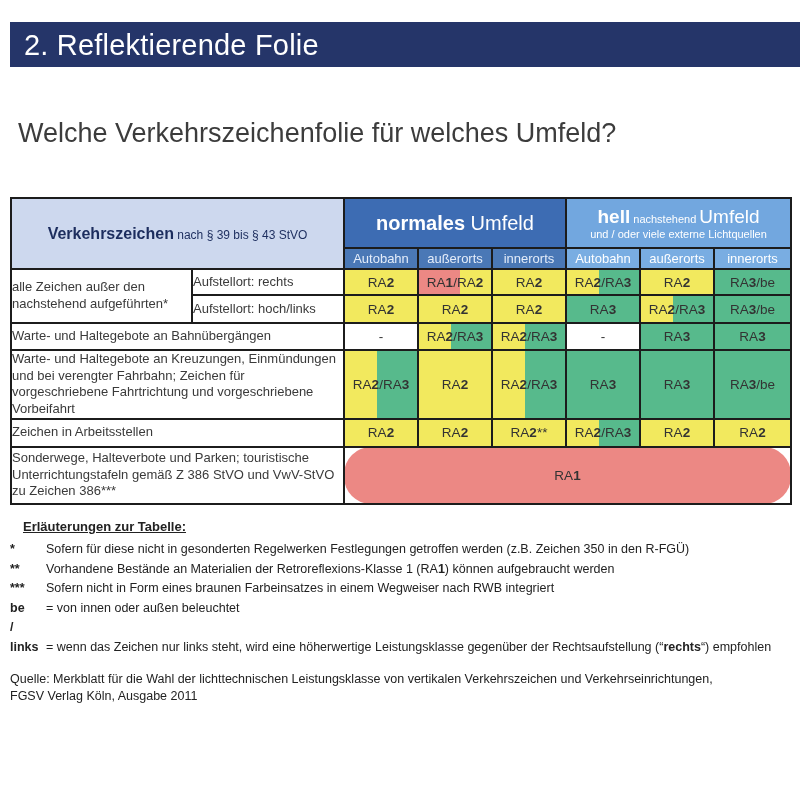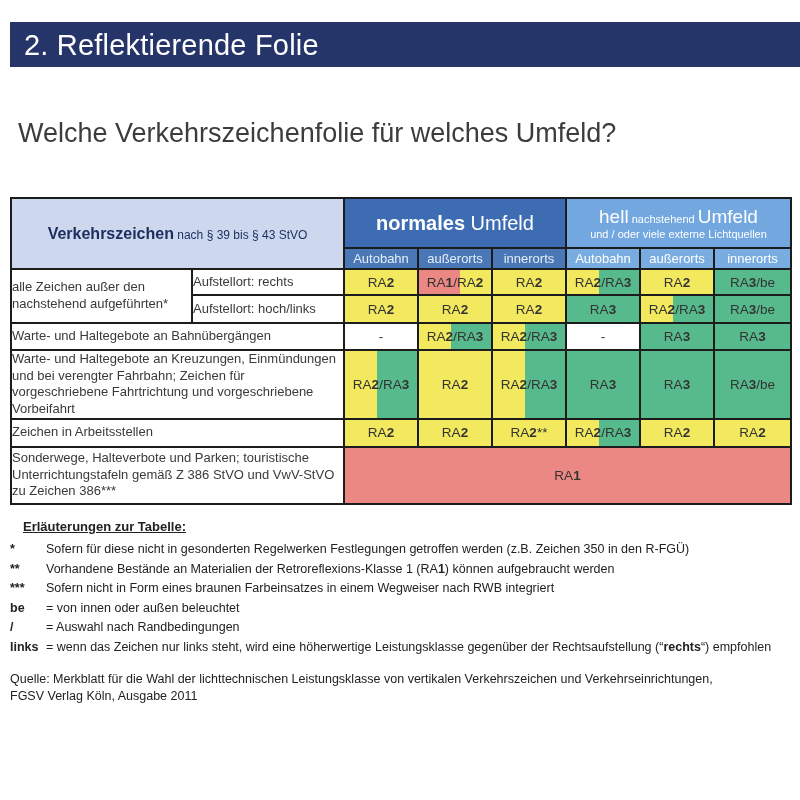--- a/index.html
+++ b/index.html
@@ -24,38 +24,38 @@
   td.corner{
     background:var(--corner);text-align:center;vertical-align:middle;
     color:#1c2d5e;
   }
   .corner-title{font-weight:bold;font-size:16px;}
   .corner-sub{font-size:12px;}
   td.grp-normal{background:var(--blueMid);text-align:center;vertical-align:middle;color:#fff;}
   .grp-normal-bold{font-weight:bold;font-size:20px;}
   .grp-normal-rest{font-size:20px;}
   td.grp-hell{background:var(--blueLight);text-align:center;vertical-align:middle;color:#fff;line-height:1.15;}
-  .grp-hell-bold{font-weight:normal;font-size:19px;margin-top:20px;}
+  .grp-hell-bold{font-weight:bold;font-size:19px;margin-top:20px;}
   .grp-hell-small{font-size:11px;}
   .grp-hell-rest{font-size:19px;}
   .grp-hell-subtitle{font-size:11px;}
   td.subh{font-size:13px;text-align:center;vertical-align:middle;}
   td.subh.l{background:var(--blueMid2);color:#e4edfa;}
   td.subh.r{background:var(--blueLight2);color:#fdfeff;}
   td.lab{
     background:#fff;color:#3a3a3a;font-size:13px;line-height:1.28;
     padding:3px 8px;vertical-align:middle;text-align:left;
   }
   td.val{
     text-align:center;vertical-align:middle;font-size:13.5px;color:#333;
   }
   td.val b{font-weight:bold;}
   .cy{background:var(--yellow);}
   .cg{background:var(--green);}
-  .cr{background:var(--red);}
+  .cr{background:var(--red);border-radius:27px;}
   .cw{background:#ffffff;}
   .cyg{background:linear-gradient(90deg,var(--yellow) 0,var(--yellow) 45%,var(--green) 45%,var(--green) 100%);}
   .cry{background:linear-gradient(90deg,var(--red) 0,var(--red) 57%,var(--yellow) 57%,var(--yellow) 100%);}
   .footnotes{
     position:absolute;left:10px;top:519px;width:782px;font-size:12.5px;color:#222;
   }
   .fn-title{font-weight:bold;text-decoration:underline;margin-bottom:7px;font-size:13px;padding-left:13px;}
   .fn-item{display:flex;margin-bottom:3px;line-height:1.32;}
   .fn-marker{min-width:36px;font-weight:bold;flex:none;}
   .fn-text b{font-weight:bold;}
@@ -171,21 +171,20 @@
   <div class="fn-item">
     <span class="fn-marker">***</span>
     <span class="fn-text">Sofern nicht in Form eines braunen Farbeinsatzes in einem Wegweiser nach RWB integriert</span>
   </div>
   <div class="fn-item">
     <span class="fn-marker">be</span>
     <span class="fn-text">= von innen oder außen beleuchtet</span>
   </div>
   <div class="fn-item">
     <span class="fn-marker">/</span>
-    <span class="fn-text">= Auswahl nach Randbedingungen</span>
   </div>
   <div class="fn-item">
     <span class="fn-marker">links</span>
     <span class="fn-text">= wenn das Zeichen nur links steht, wird eine höherwertige Leistungsklasse gegenüber der Rechtsaufstellung (“<b>rechts</b>“) empfohlen</span>
   </div>
 
   <div class="source">
     <div>Quelle: Merkblatt für die Wahl der lichttechnischen Leistungsklasse von vertikalen Verkehrszeichen und Verkehrseinrichtungen,</div>
     <div>FGSV Verlag Köln, Ausgabe 2011</div>
   </div>

